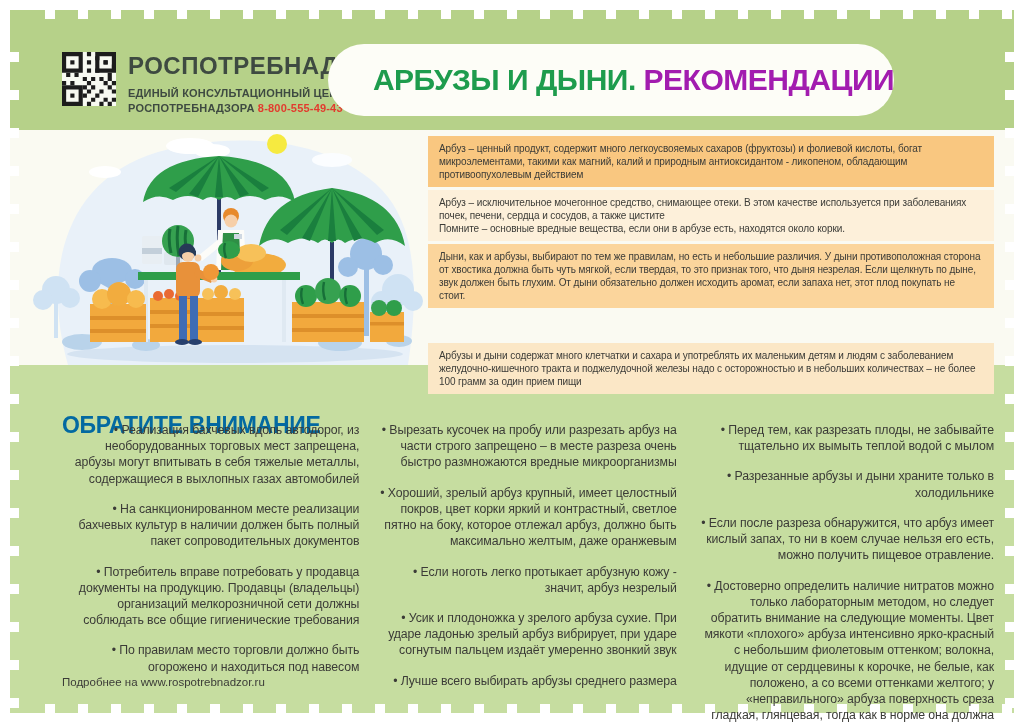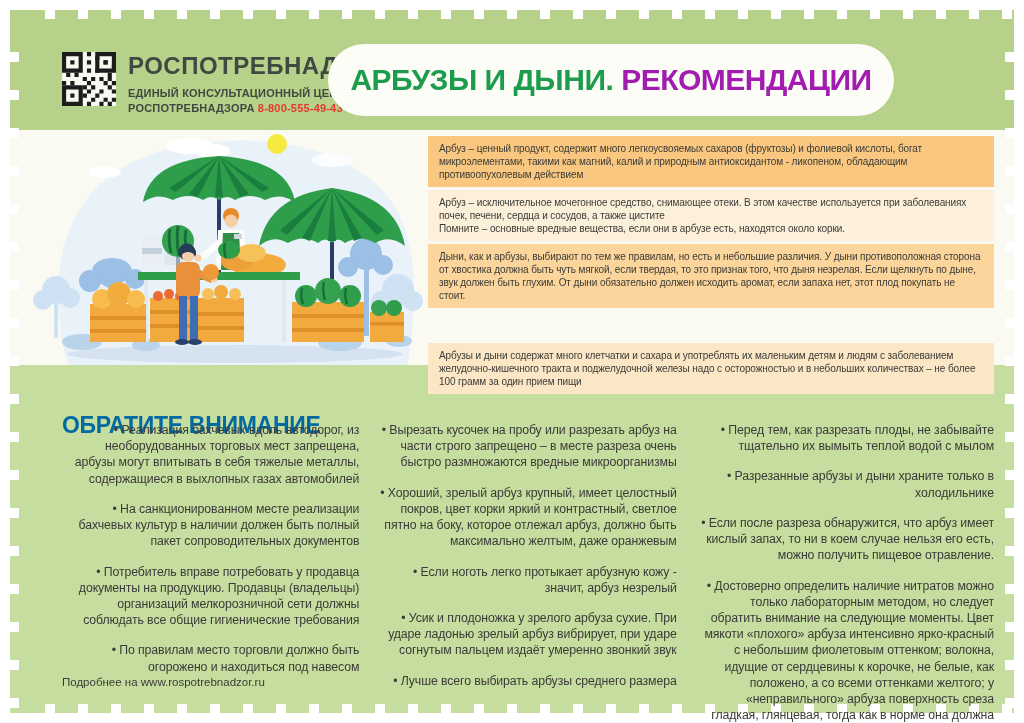--- a/index.html
+++ b/index.html
@@ -24,21 +24,21 @@
   .notch-right{top:0;bottom:0;right:0;width:9px;
     background:repeating-linear-gradient(180deg,transparent 0 28px,#fff 28px 38px);background-position:0 14px;}
 
   
   .qr{position:absolute;left:52px;top:42px;width:54px;height:54px;}
   .org{position:absolute;left:118px;top:44px;color:#3e4a41;}
   .org-name{font-size:24px;font-weight:bold;letter-spacing:.5px;line-height:1;}
   .org-sub{font-size:11px;font-weight:bold;margin-top:8px;line-height:1.4;letter-spacing:.2px;}
   .phone{color:#e23b2e;}
   .title-pill{position:absolute;left:318px;top:34px;width:566px;height:72px;background:#fdfdf7;
-    border-radius:37px;display:flex;align-items:center;justify-content:center;white-space:pre;}
+    border-radius:37px;display:flex;align-items:center;justify-content:flex-end;white-space:pre;}
   .title-pill span{font-size:30px;font-weight:bold;letter-spacing:-.5px;}
   .title-green{color:#1e9c4d;}
   .title-red{color:#a21caf;}
 
   
   .illu{position:absolute;left:20px;top:120px;width:400px;height:235px;}
   .info-blocks{position:absolute;left:418px;top:126px;width:566px;display:flex;flex-direction:column;gap:3px;}
   .info-block{padding:6px 11px;font-size:10px;line-height:1.3;color:#3b3b37;white-space:pre-line;letter-spacing:-.1px;}
   .b1{background:#f9c780;}
   .b2{background:#fdf0da;}

